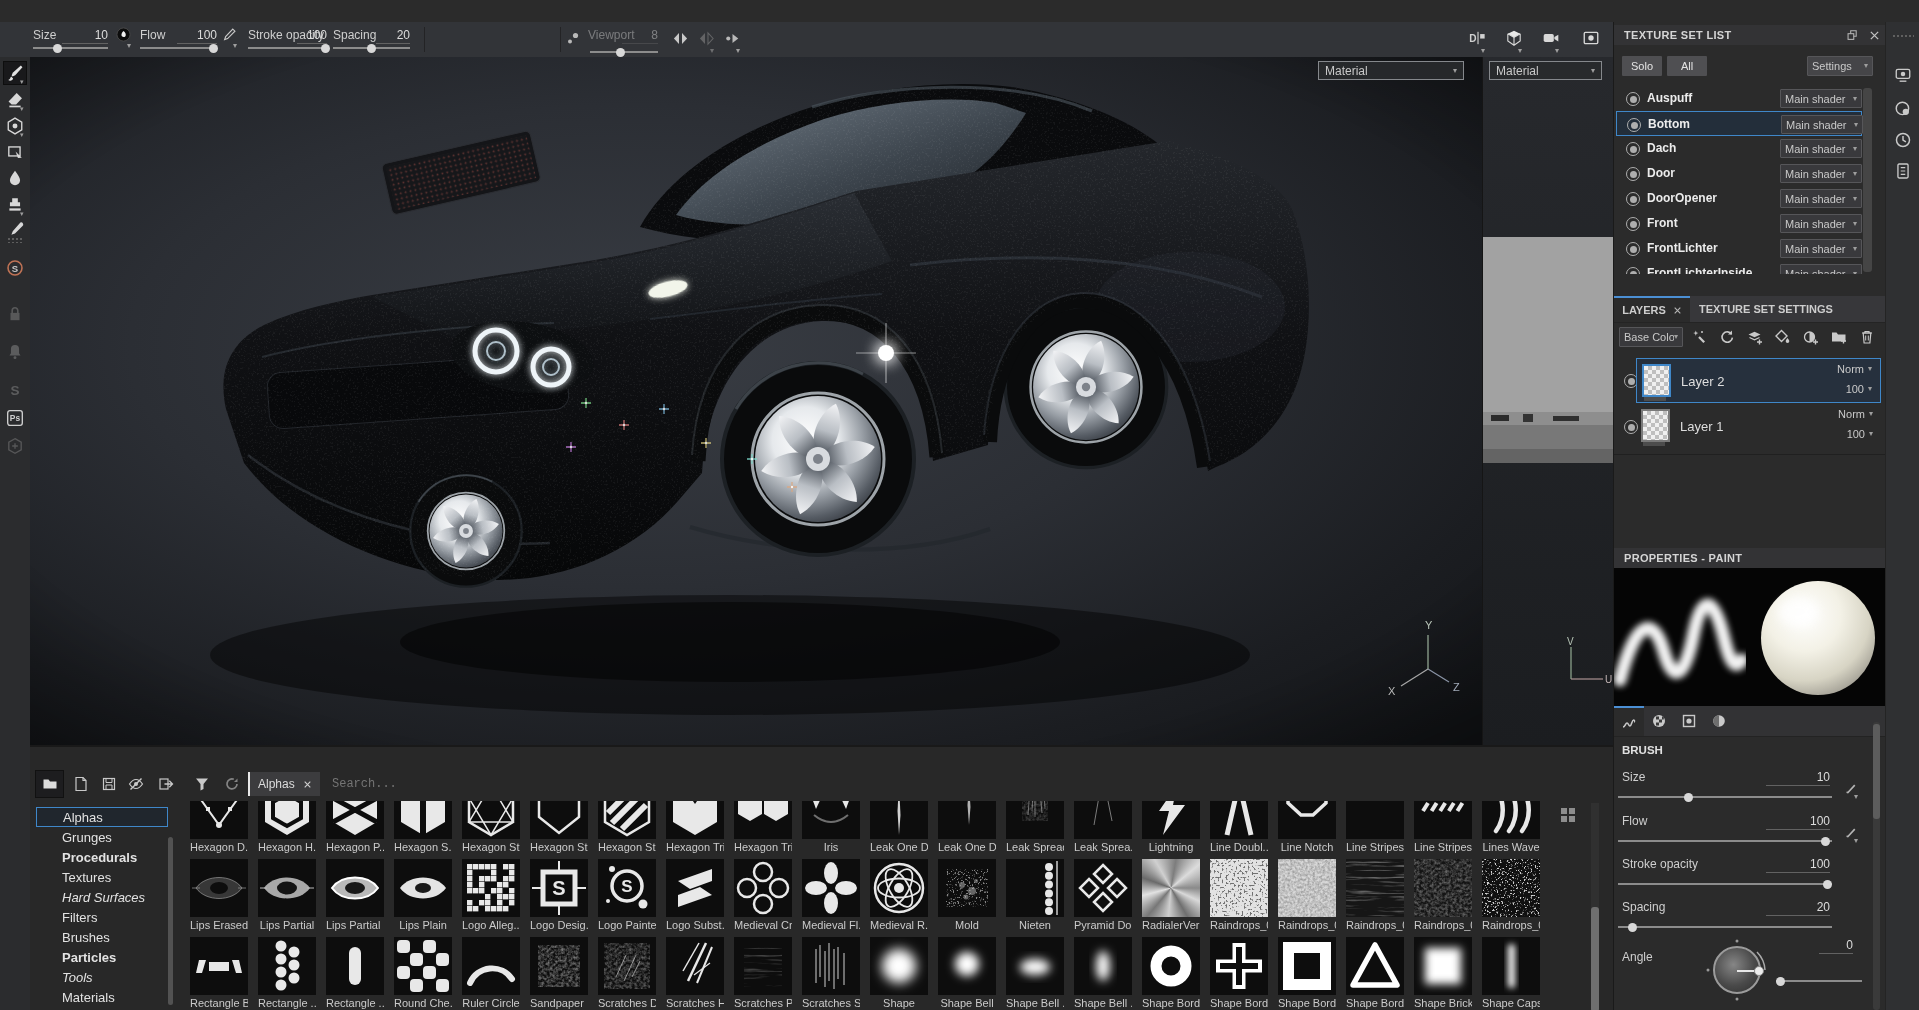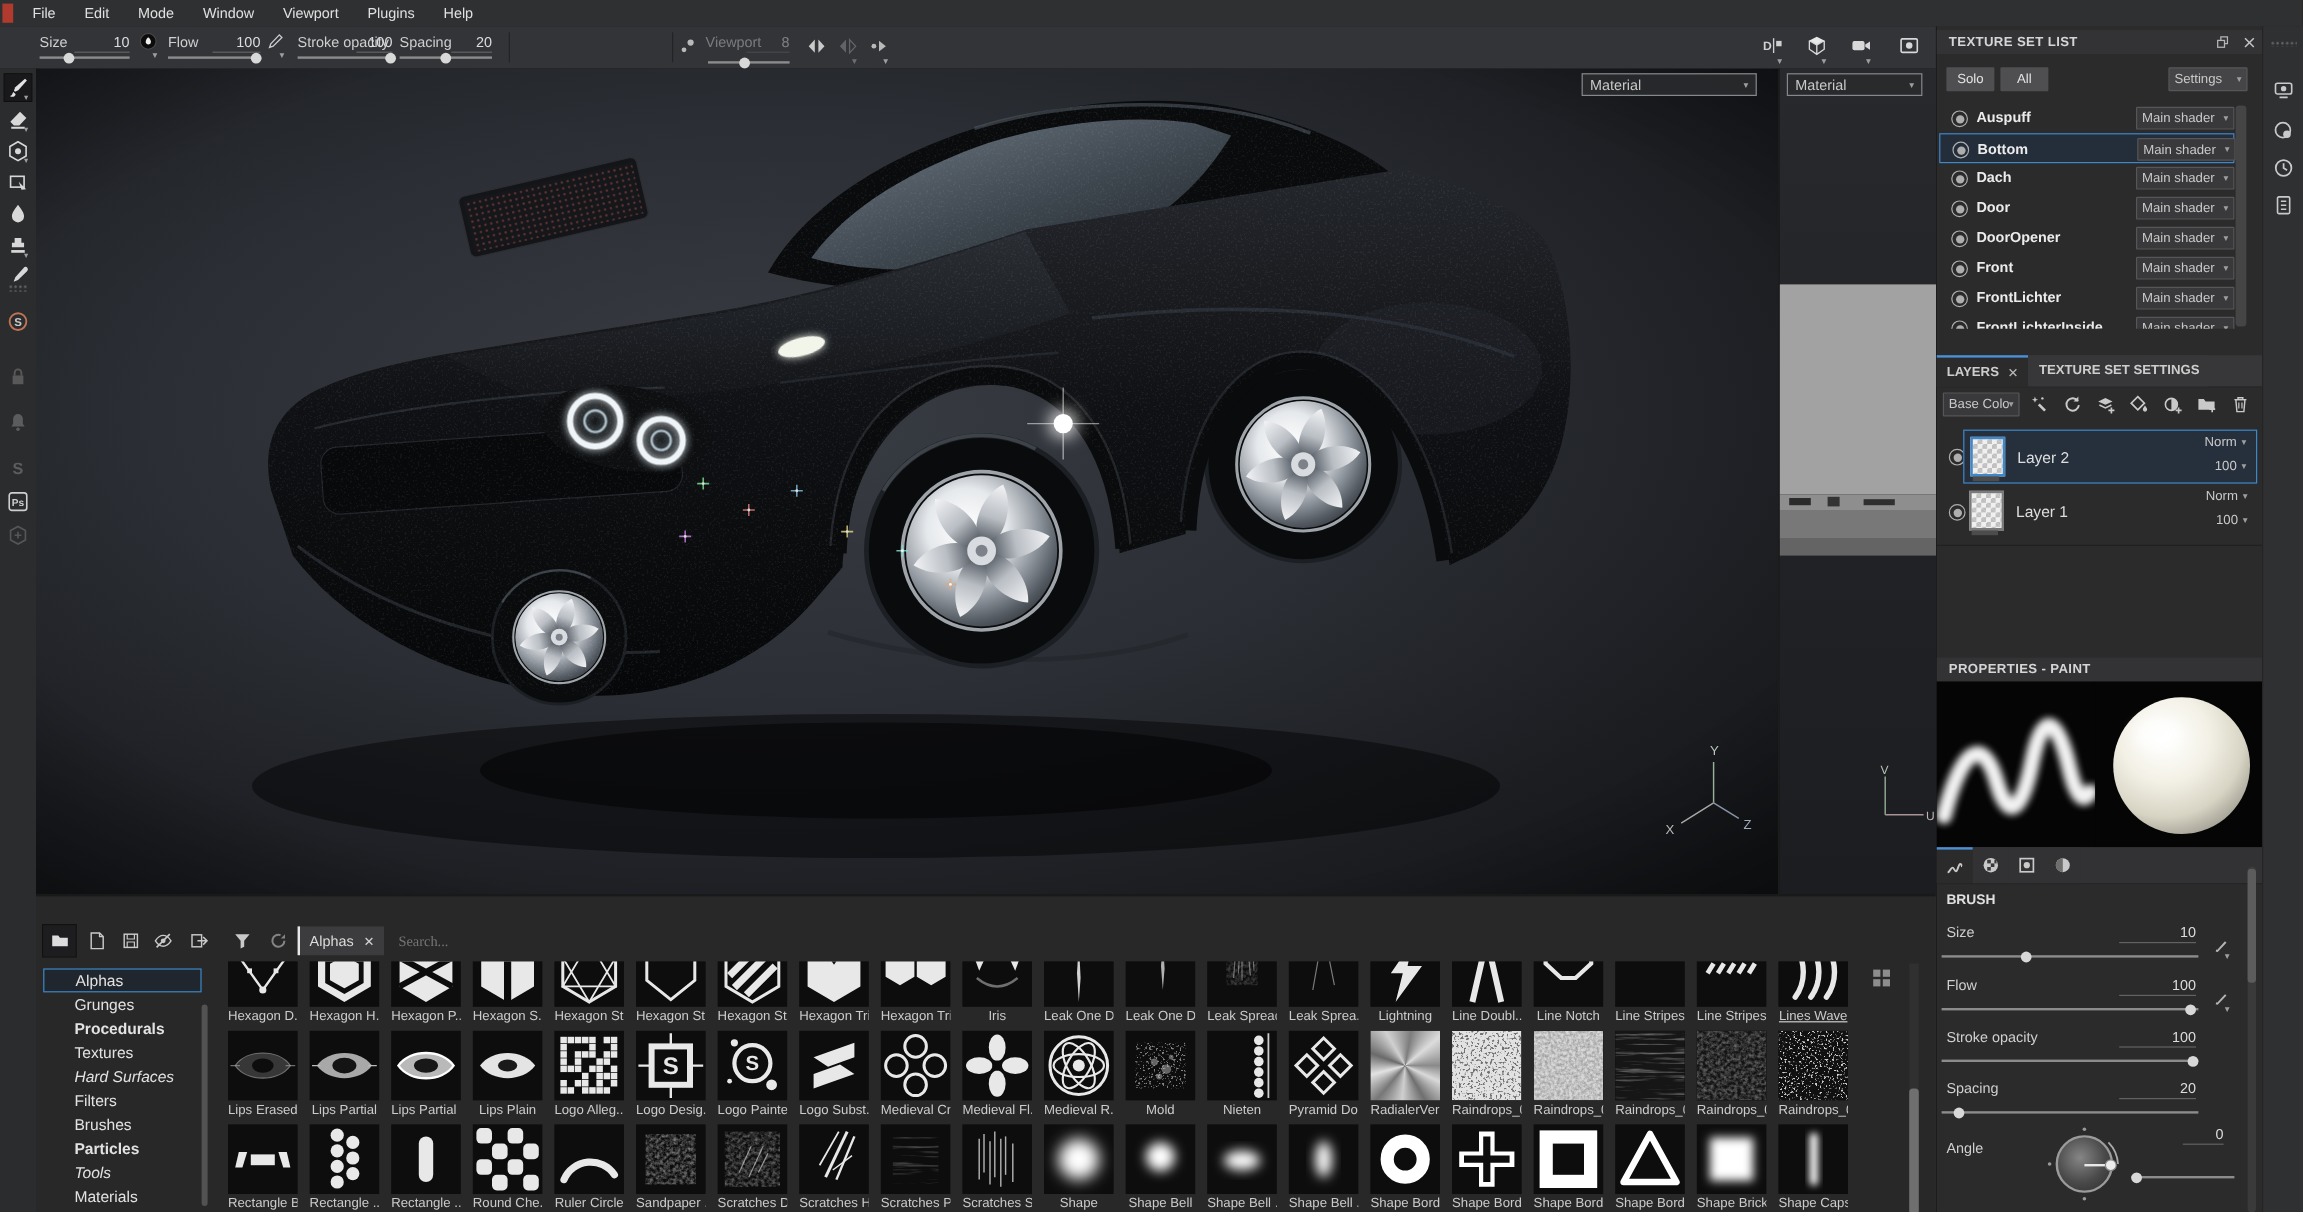--- a/index.html
+++ b/index.html
@@ -60,21 +60,21 @@
   #farstrip{left:1885px;top:22px;width:34px;height:988px;background:#2f3032;border-left:1px solid #242424}
   
   #shelf{left:30px;top:745px;width:1583px;height:265px;background:#282828;border-top:2px solid #191919}
   #shelf-header{position:absolute;left:0;top:0;width:1583px;height:20px;background:#333335;display:flex;align-items:center;
                 padding:0 14px;box-sizing:border-box;font-weight:bold;font-size:11px;color:#d5d5d5}
   .stool{position:absolute;top:24px;width:27px;height:26px;display:flex;align-items:center;justify-content:center}
   .stool.pressed{background:#1d1d1f;outline:1px solid #111}
   .chip{position:absolute;background:#3c3c3e;border-left:2px solid #e8e8e8;color:#dcdcdc;font-size:12px;display:flex;
         align-items:center;gap:8px;padding:0 8px;height:24px;box-sizing:border-box}
   #shelf-search{position:absolute;left:300px;top:26px;width:220px;height:20px;background:transparent;border:none;outline:none;
-        color:#bdbdbd;font-size:12px;font-family:Liberation Serif, serif}
+        color:#bdbdbd;font-size:12px;font-family:Liberation Mono, monospace}
   .side-item{position:absolute;left:6px;width:132px;height:20px;display:flex;align-items:center;padding-left:26px;
              box-sizing:border-box;font-size:13px;color:#e2e2e2}
   .side-item.sel{border:1px solid #3f87c9;background:#20262d}
   .cell{position:absolute;width:58px}
   .thumb{width:58px;height:58px;background:#0d0d0d;overflow:hidden}
   .thumb svg{display:block}
   .clip38{height:38px}
   .clip38 svg{margin-top:-20px}
   .cell-label{width:58px;margin-top:2px;font-size:11px;color:#cbcbcb;text-align:center;white-space:nowrap;overflow:hidden}
   .thumb-fill{width:58px;height:58px}
@@ -159,32 +159,20 @@
     </linearGradient>
     <pattern id="mesh" width="5" height="5" patternUnits="userSpaceOnUse">
       <rect width="5" height="5" fill="#16171a"></rect>
         <circle cx="2.5" cy="2.5" r="1" fill="#5d3230"></circle>
     </pattern>
   </defs>
 </svg>
 
 <div class="app">
 
-  <div id="menubar" class="abs">
-    <span class="appicon"></span>
-    <div id="menus" style="display:flex">
-        <div class="menu-item">File</div>
-        <div class="menu-item">Edit</div>
-        <div class="menu-item">Mode</div>
-        <div class="menu-item">Window</div>
-        <div class="menu-item">Viewport</div>
-        <div class="menu-item">Plugins</div>
-        <div class="menu-item">Help</div>
-      </div>
-  </div>
 
   <div id="topbar" class="abs">
       <div class="tb-label" style="left: 33px;">Size</div>
       <div class="vval" style="left: 62px; top: 6px; width: 46px;">10</div>
       <div class="track" style="left: 33px; top: 25px; width: 75px;">
         <div class="handle" style="left: calc(33% - 4.5px);"></div>
       </div>
       <div style="position: absolute; left: 116px; top: 5px;"><svg width="15" height="15" viewBox="0 0 16 16">
           <circle cx="8" cy="8" r="7" fill="#0c0c0c" stroke="#4a4a4a"></circle>
           <path d="M8,4.2c1.9,1.4,2.8,3.4,2.3,5.1-.5,1.6-2.7,1.9-4,.6C5.2,8.7,6,5.8,8,4.2z" fill="#f0f0f0"></path>
@@ -1049,21 +1037,21 @@
                 <line x1="14" y1="22" x2="9" y2="30"></line>
                 <line x1="22.6" y1="22" x2="17.6" y2="30"></line>
                 <line x1="31.2" y1="22" x2="26.2" y2="30"></line>
                 <line x1="39.8" y1="22" x2="34.8" y2="30"></line>
                 <line x1="48.4" y1="22" x2="43.4" y2="30"></line>
               </g>
             </svg>
           </div>
           <div class="cell-label">Line Stripes ...</div>
         </div>
-        <div class="cell" style="left: 1294px; top: 0px; text-decoration: underline;">
+        <div class="cell" style="left: 1294px; top: 0px;">
           <div class="thumb clip38">
             <svg width="58" height="58" viewBox="0 0 58 58">
               <g fill="none" stroke="#e8e8e8" stroke-width="4.5" stroke-linecap="round">
                 <path d="M14,8c9,12 9,30 0,42"></path>
                 <path d="M27,8c9,12 9,30 0,42"></path>
                 <path d="M40,8c9,12 9,30 0,42"></path>
               </g>
             </svg>
           </div>
           <div class="cell-label">Lines Wave</div>

